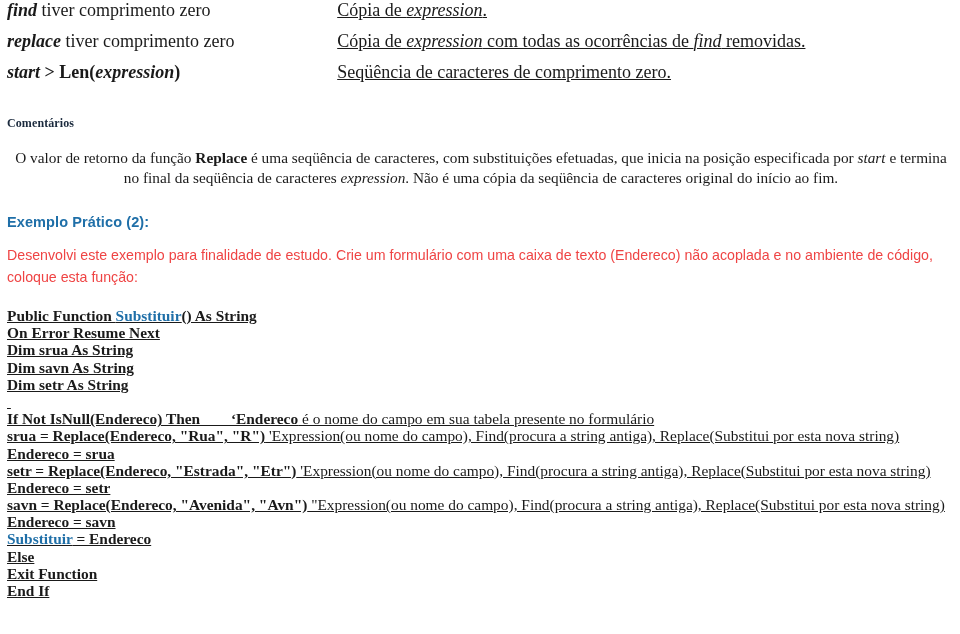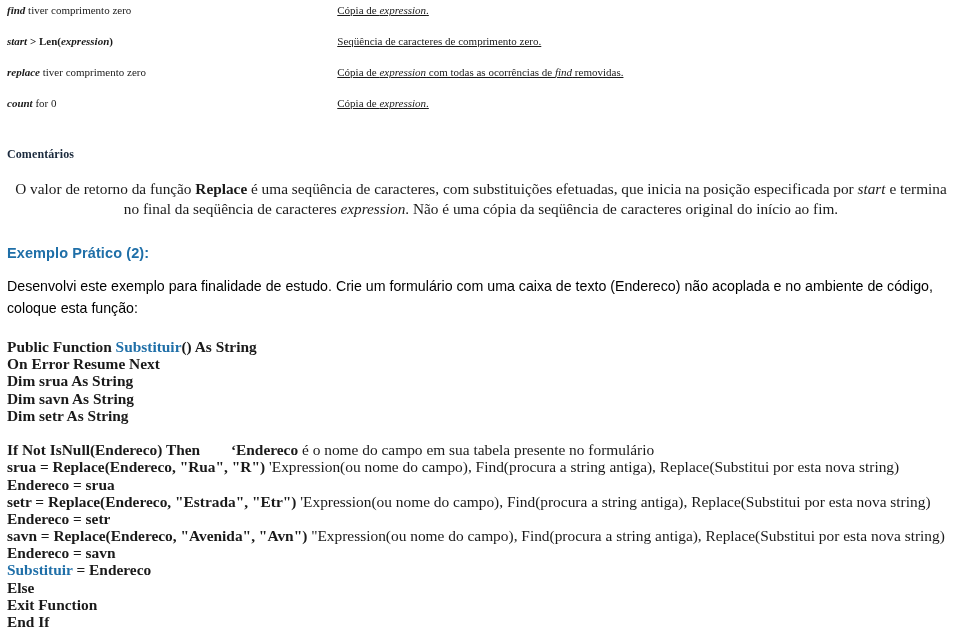--- a/index.html
+++ b/index.html
@@ -27,21 +27,21 @@
   
   .def-table {
     width: 952px;
     border-collapse: collapse;
     margin-top: 0;
   }
   .def-table tr { height: 31px; }
   .def-table td {
     vertical-align: top;
     padding: 0;
-    font-size: 11px;
+    font-size: 18px;
     line-height: 20px;
     white-space: nowrap;
   }
   .def-table td.col-cond {
     width: 330px;
     padding-left: 3px;
   }
   .def-table td.col-res {
     width: 620px;
     padding-left: 1px;
@@ -76,65 +76,62 @@
     font-size: 15.3px;
     line-height: 20px;
     text-align: center;
   }
   .p-exemplo {
     margin: 14px 0 0 3px;
     width: 952px;
     font-family: "Liberation Sans", "DejaVu Sans", sans-serif;
     font-size: 14.2px;
     line-height: 22px;
-    color: #000000;
+    color: #ef4444;
   }
 
   
   .code-block {
     margin: 19px 0 0 3px;
     font-family: "Liberation Serif", "DejaVu Serif", serif;
     font-size: 15.4px;
     line-height: 17.2px;
     font-weight: bold;
     white-space: pre;
   }
   .code-line {
     white-space: pre;
     height: 17.2px;
+    text-decoration: underline;
   }
   .code-line.blank { height: 17.2px; }
   .kw-blue { color: #1f6fa8; }
   .cmt {
     font-weight: normal;
     font-family: "Liberation Serif", "DejaVu Serif", serif;
   }
 </style>
 </head>
 <body>
 
 <div class="page">
 
   <table class="def-table">
     <tbody id="def-body">
         <tr>
           <td class="col-cond"><span class="bi">find</span><span> tiver comprimento zero</span></td>
           <td class="col-res"><span>Cópia de </span><span class="i">expression</span><span>.</span></td>
         </tr>
         <tr>
-          <td class="col-cond"><span class="bi">start</span><span class="b"> &gt; </span><span class="b">Len(</span><span class="bi">expression</span><span class="b">)</span></td>
-          <td class="col-res"><span>Seqüência de caracteres de comprimento zero.</span></td>
-        </tr>
-        <tr>
           <td class="col-cond"><span class="bi">replace</span><span> tiver comprimento zero</span></td>
           <td class="col-res"><span>Cópia de </span><span class="i">expression</span><span> com todas as ocorrências de </span><span class="i">find</span><span> removidas.</span></td>
         </tr>
         <tr>
-          <td class="col-cond"><span class="bi">count</span><span> for 0</span></td>
-          <td class="col-res"><span>Cópia de </span><span class="i">expression</span><span>.</span></td>
+          <td class="col-cond"><span class="bi">start</span><span class="b"> &gt; </span><span class="b">Len(</span><span class="bi">expression</span><span class="b">)</span></td>
+          <td class="col-res"><span>Seqüência de caracteres de comprimento zero.</span></td>
         </tr>
       </tbody>
   </table>
 
   <div class="h-comentarios">Comentários</div>
 
   <div class="p-comentarios" id="comentarios-paragraph"><span>O valor de retorno da função </span><span class="b">Replace</span><span> é uma seqüência de caracteres, com substituições efetuadas, que inicia na posição especificada por </span><span class="i">start</span><span> e termina no final da seqüência de caracteres </span><span class="i">expression</span><span>. Não é uma cópia da seqüência de caracteres original do início ao fim.</span></div>
 
   <div class="h-exemplo">Exemplo Prático (2):</div>
 

